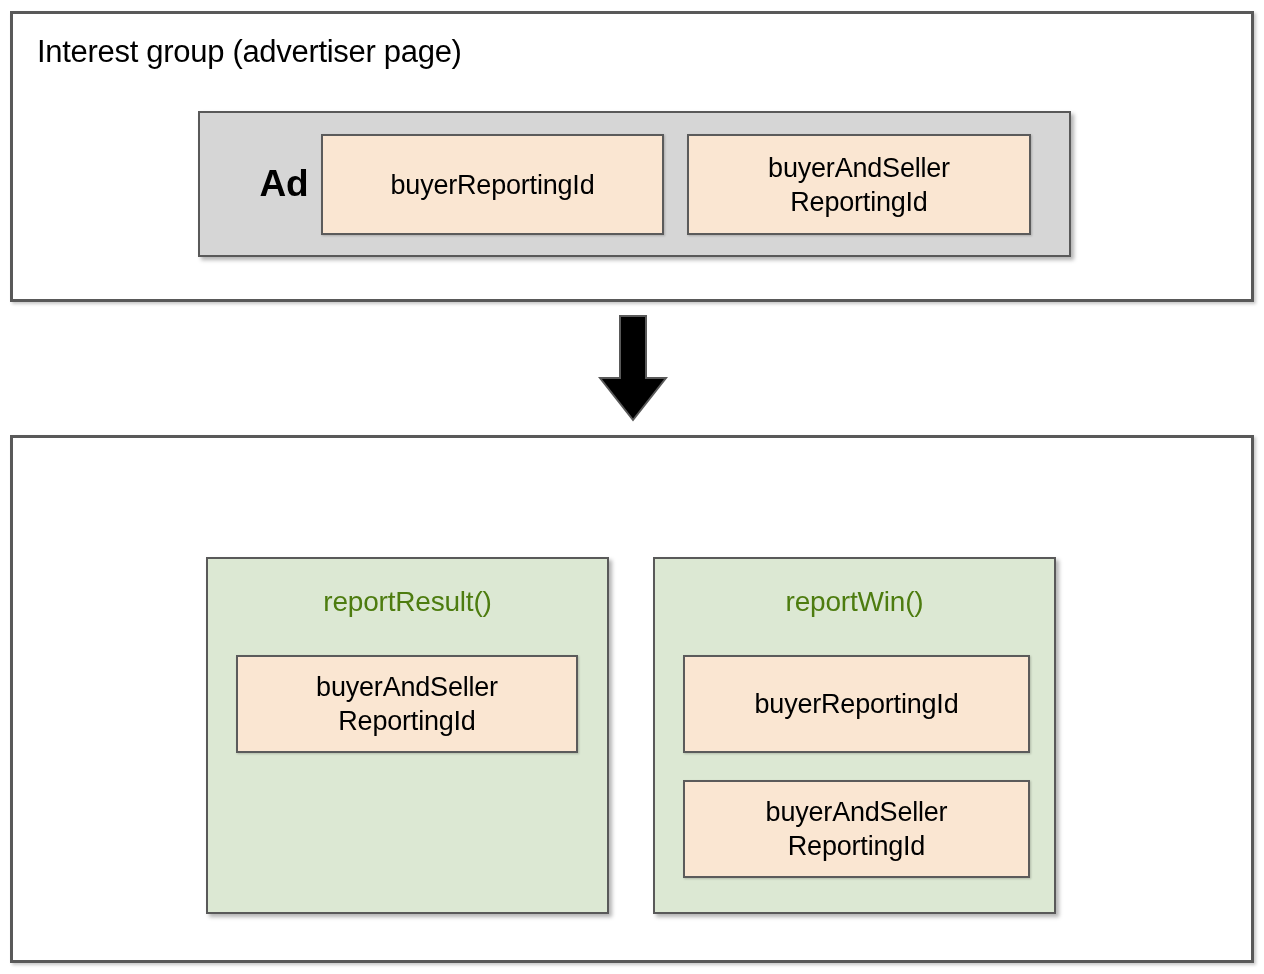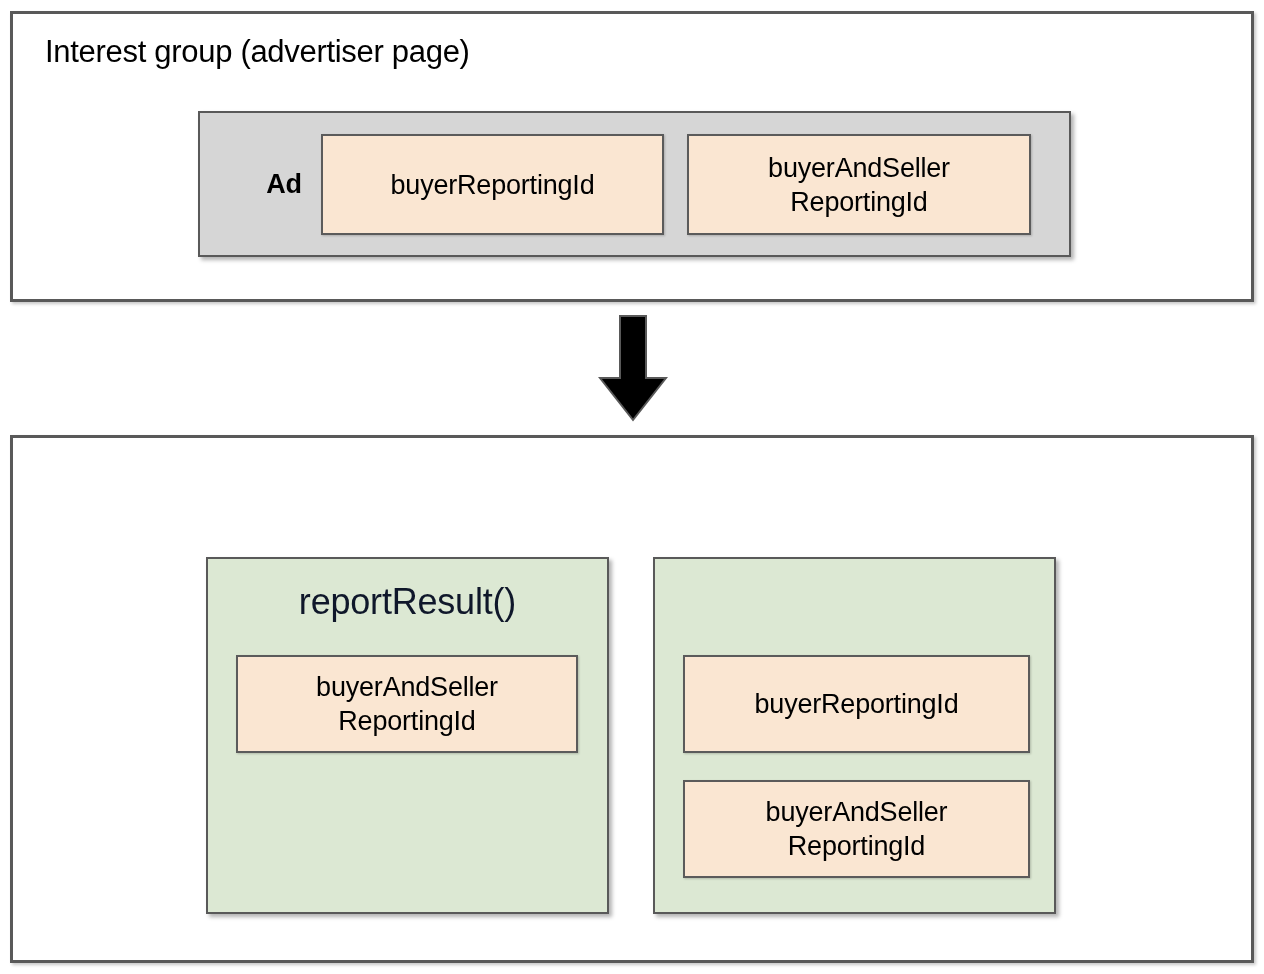--- a/index.html
+++ b/index.html
@@ -43,21 +43,20 @@
   }
   .panel-title {
     position: absolute;
     left: 24px;
     top: 20px;
     font-size: 31px;
     line-height: 36px;
     letter-spacing: -0.3px;
     color: #000000;
     white-space: nowrap;
-    margin-left: 8px;
   }
 
   
   #ad-container {
     position: absolute;
     left: 185px;   
     top: 97px;     
     width: 873px;
     height: 146px;
     background: #d6d6d6;
@@ -67,21 +66,21 @@
   }
   #ad-label {
     position: absolute;
     left: 44px;
     top: 0;
     height: 142px;
     width: 80px;
     display: flex;
     align-items: center;
     justify-content: center;
-    font-size: 27px;
+    font-size: 37px;
     font-weight: bold;
     letter-spacing: -0.2px;
   }
 
   
   .peach-box {
     position: absolute;
     background: #fae6d2;
     border: 2px solid #5b5b5b;
     box-sizing: border-box;
@@ -136,24 +135,24 @@
     top: 119px;
     width: 403px;
     height: 357px;
   }
   .green-title {
     position: absolute;
     left: 0;
     right: 0;
     top: 26px;
     text-align: center;
-    font-size: 36px;
+    font-size: 28px;
     line-height: 34px;
     letter-spacing: -0.2px;
-    color: #0f172a;
+    color: #4d7c0f;
   }
   
   #rr-peach-1 {
     left: 28px;    
     top: 96px;     
     width: 342px;
     height: 98px;
   }
   
   #rw-peach-1 {
@@ -198,20 +197,21 @@
   <div class="panel" id="panel-auction">
 
 
     <div class="green-box" id="green-report-result">
       <div class="green-title">reportResult()</div>
       <div class="peach-box multiline" id="rr-peach-1">buyerAndSeller
 ReportingId</div>
     </div>
 
     <div class="green-box" id="green-report-win">
+      <div class="green-title">reportWin()</div>
       <div class="peach-box multiline" id="rw-peach-1">buyerReportingId</div>
       <div class="peach-box multiline" id="rw-peach-2">buyerAndSeller
 ReportingId</div>
     </div>
 
   </div>
 
 </div>
 
 </body></html>

